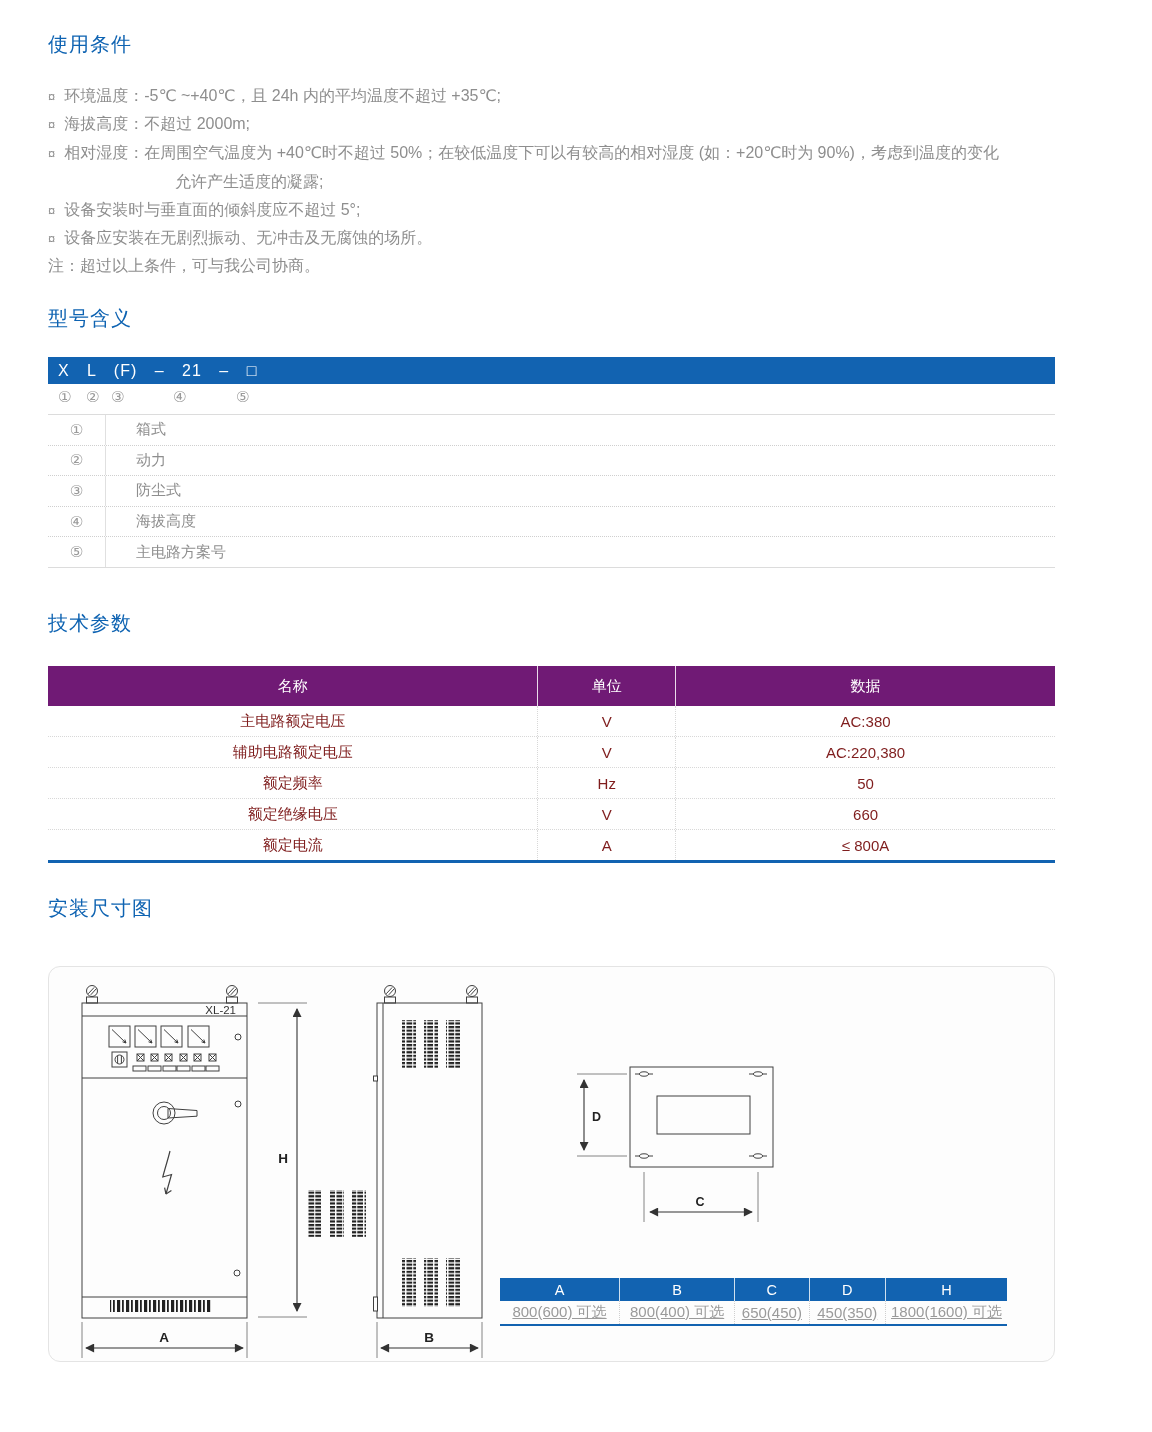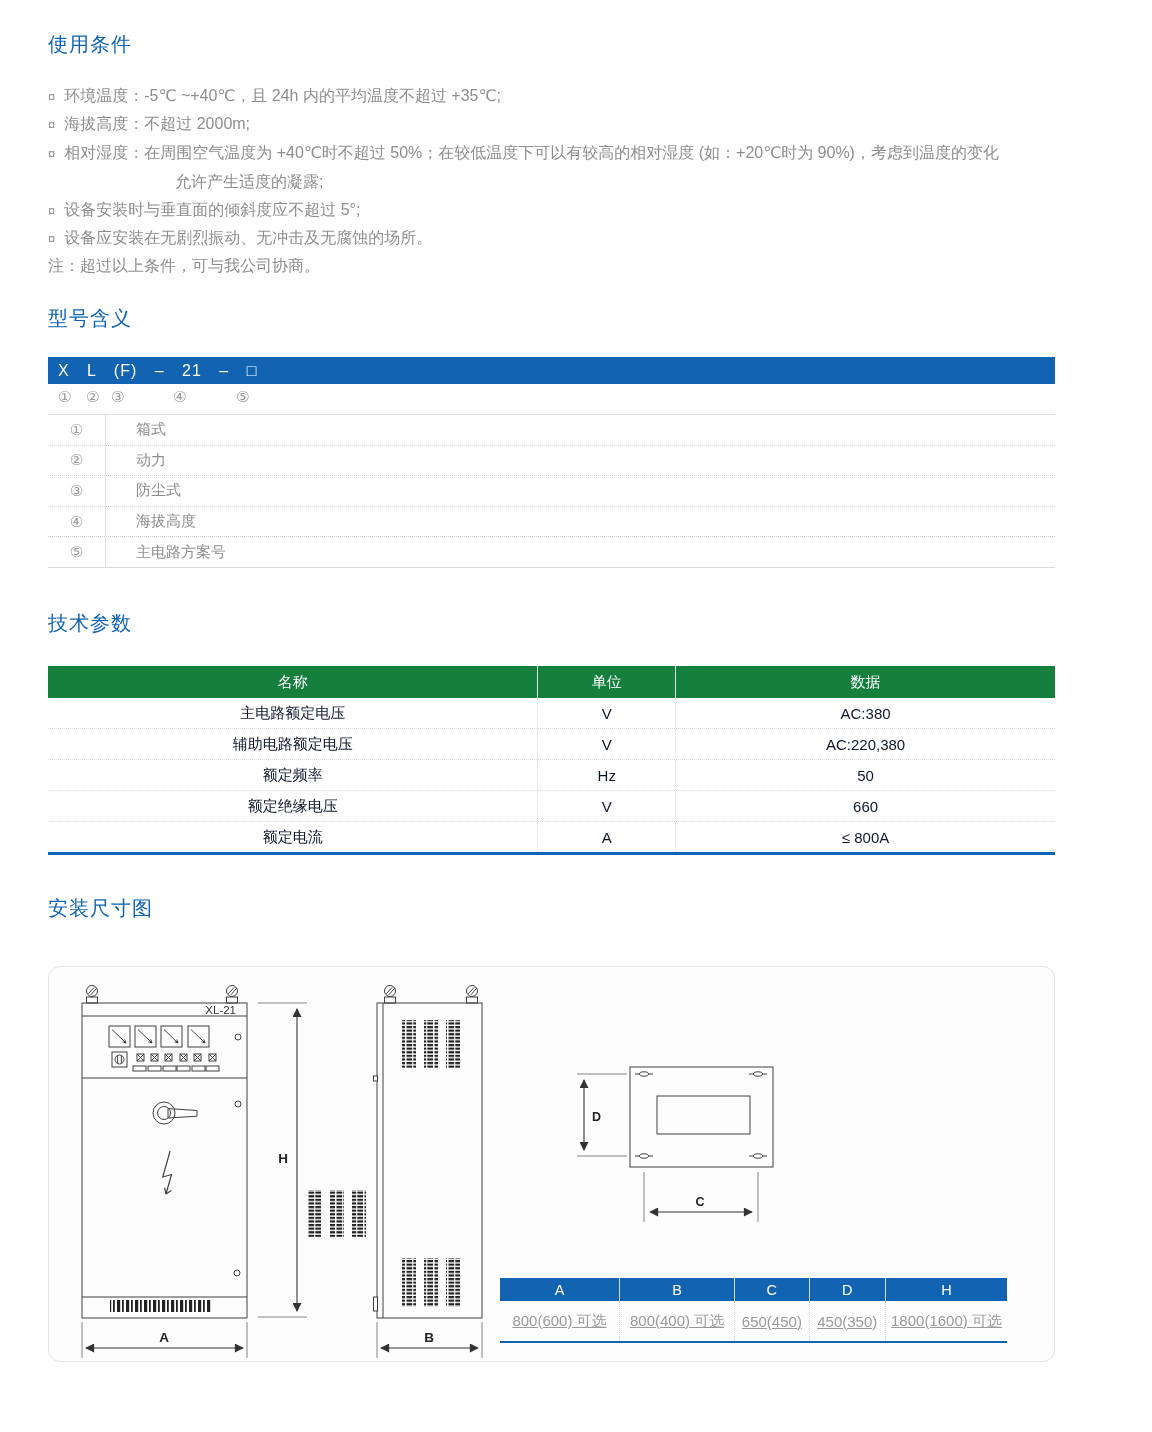--- a/index.html
+++ b/index.html
@@ -25,43 +25,43 @@
     position:absolute;left:48px;top:414px;width:1007px;
     border-top:1px solid #dcdcdc;border-bottom:1px solid #dcdcdc;
   }
   .mrow{display:flex;height:29.6px;align-items:stretch;}
   .mrow + .mrow{border-top:1px dotted #cfcfcf;}
   .mno{width:57px;display:flex;align-items:center;justify-content:center;color:#9a9a9a;font-size:15px;}
   .mlabel{flex:1;border-left:1px solid #e0e0e0;padding-left:30px;display:flex;align-items:center;
     color:#8e8e8e;font-size:15px;}
   
   .ptable{position:absolute;left:48px;top:666px;width:1007px;border-bottom:3px solid #1263b1;}
-  .phead{display:flex;height:32px;background:#15803d;color:#fff;font-size:15px;}
+  .phead{display:flex;height:40px;background:#701a75;color:#fff;font-size:15px;}
   .phc{display:flex;align-items:center;justify-content:center;}
   .phc.c1{width:48.7%;border-right:1px solid rgba(255,255,255,.85);}
   .phc.c2{width:13.6%;border-right:1px solid rgba(255,255,255,.85);}
   .phc.c3{width:37.7%;}
-  .prow{display:flex;height:30px;color:#0f172a;font-size:15px;}
+  .prow{display:flex;height:30px;color:#7f1d1d;font-size:15px;}
   .prow + .prow{border-top:1px dotted #d8d8d8;}
   .pc{display:flex;align-items:center;justify-content:center;}
   .pc.c1{width:48.7%;border-right:1px dotted #d8d8d8;}
   .pc.c2{width:13.6%;border-right:1px dotted #d8d8d8;}
   .pc.c3{width:37.7%;text-align:center;}
   
   .panel{
     position:absolute;left:48px;top:966px;width:1005px;height:394px;
     border:1px solid #e4e4e4;border-radius:12px;background:#fdfdfd;
   }
   .panel svg{position:absolute;left:-1px;top:-1px;}
   
   .dtable{position:absolute;left:500px;top:1278px;width:507px;border-bottom:2.5px solid #1263b1;}
   .dhead{display:flex;height:23px;background:#1263b1;color:#fff;font-size:14.5px;}
   .dh{display:flex;align-items:center;justify-content:center;}
   .dh + .dh{border-left:1px solid rgba(255,255,255,.8);}
-  .dvals{display:flex;height:40px;color:#9a9a9a;font-size:15px;}
+  .dvals{display:flex;height:23px;color:#9a9a9a;font-size:15px;}
   .dv{display:flex;align-items:center;justify-content:center;text-decoration:underline;white-space:nowrap;}
   .dv + .dv{border-left:1px dotted #cfcfcf;}
   .wA{width:120px;} .wB{width:115px;} .wC{width:74px;} .wD{width:76px;} .wH{width:122px;}
   svg text{font-family:"Liberation Sans","DejaVu Sans",sans-serif;}
 </style>
 </head>
 <body>
 
 <div class="page">
 

